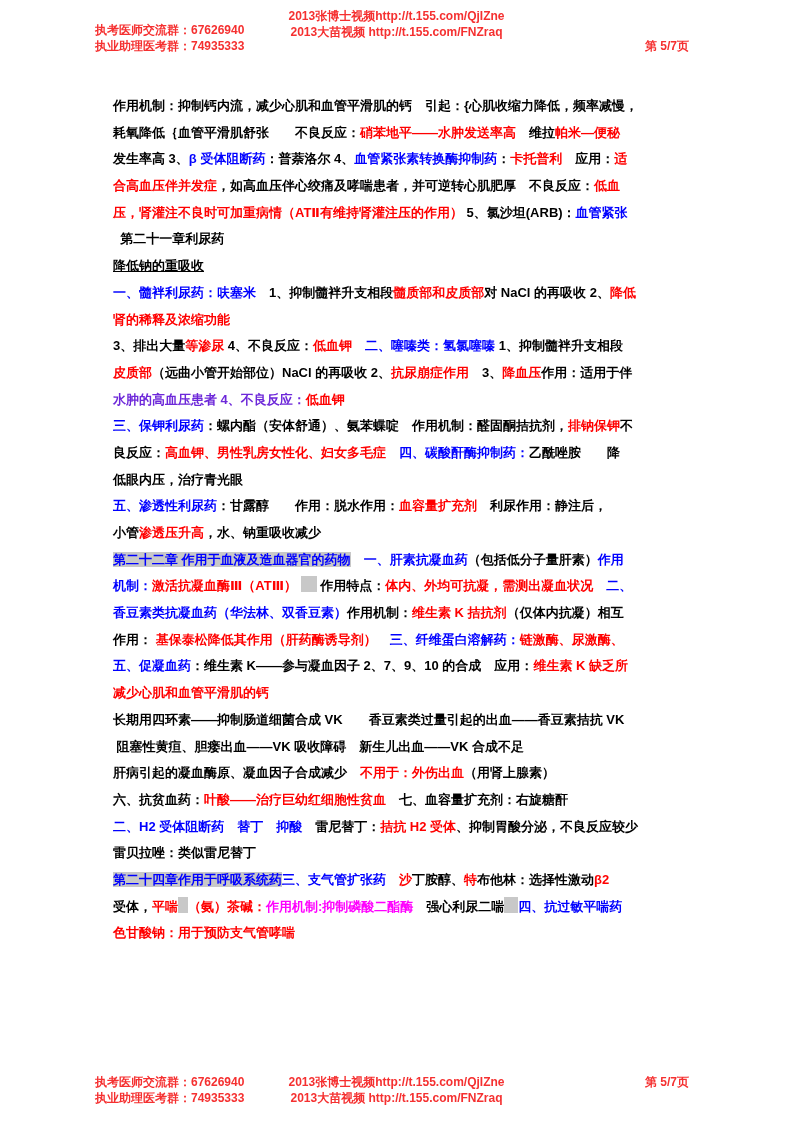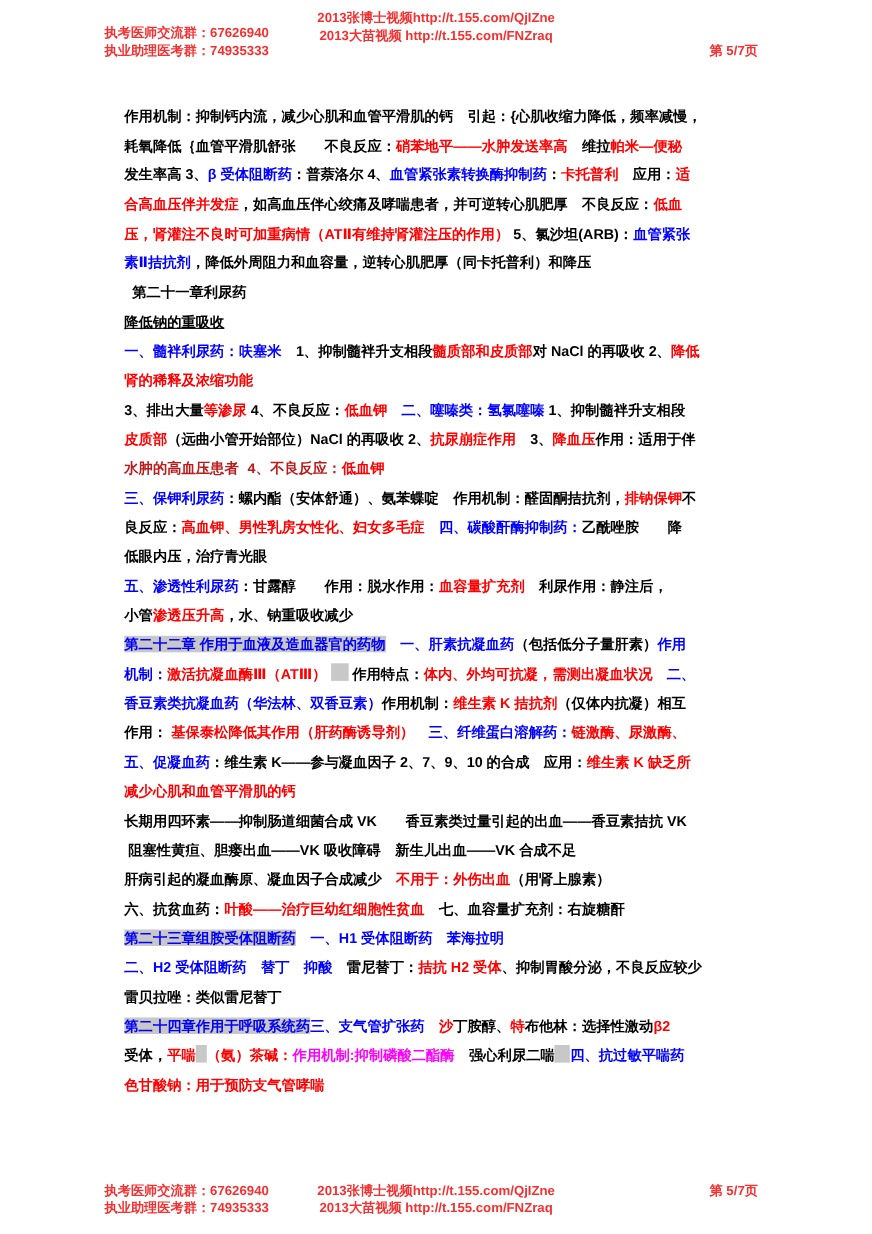--- a/index.html
+++ b/index.html
@@ -43,44 +43,42 @@
     <div>2013大苗视频 http://t.155.com/FNZraq</div>
   </div>
   <div class="hf hdr-page" style="color: rgb(245, 48, 48);">第 5/7页</div>
 
   <div class="doc-body" id="body-lines">
       <div class="line"><span style="color: rgb(0, 0, 0);">作用机制：抑制钙内流，减少心肌和血管平滑肌的钙　引起：{心肌收缩力降低，频率减慢，</span></div>
       <div class="line"><span style="color: rgb(0, 0, 0);">耗氧降低｛血管平滑肌舒张　　不良反应：</span><span style="color: rgb(255, 0, 0);">硝苯地平——水肿发送率高</span><span style="color: rgb(0, 0, 0);">　维拉</span><span style="color: rgb(255, 0, 0);">帕米—便秘</span></div>
       <div class="line"><span style="color: rgb(0, 0, 0);">发生率高 3、</span><span style="color: rgb(0, 0, 255);">β 受体阻断药</span><span style="color: rgb(0, 0, 0);">：普萘洛尔 4、</span><span style="color: rgb(0, 0, 255);">血管紧张素转换酶抑制药</span><span style="color: rgb(0, 0, 0);">：</span><span style="color: rgb(255, 0, 0);">卡托普利</span><span style="color: rgb(0, 0, 0);">　应用：</span><span style="color: rgb(255, 0, 0);">适</span></div>
       <div class="line"><span style="color: rgb(255, 0, 0);">合高血压伴并发症</span><span style="color: rgb(0, 0, 0);">，如高血压伴心绞痛及哮喘患者，并可逆转心肌肥厚　不良反应：</span><span style="color: rgb(255, 0, 0);">低血</span></div>
       <div class="line"><span style="color: rgb(255, 0, 0);">压，肾灌注不良时可加重病情（ATⅡ有维持肾灌注压的作用）</span><span style="color: rgb(0, 0, 0);"> 5、氯沙坦(ARB)：</span><span style="color: rgb(0, 0, 255);">血管紧张</span></div>
-      <div class="line"><span style="color: rgb(0, 0, 255);">素Ⅱ拮抗剂</span><span style="color: rgb(0, 0, 0);">，降低外周阻力和血容量，逆转心肌肥厚（同卡托普利）和降压</span></div>
       <div class="line"><span style="color: rgb(0, 0, 0);">  第二十一章利尿药</span></div>
       <div class="line"><span class="ul" style="color: rgb(0, 0, 0);">降低钠的重吸收</span></div>
       <div class="line"><span style="color: rgb(0, 0, 255);">一、髓袢利尿药：呋塞米</span><span style="color: rgb(0, 0, 0);">　1、抑制髓袢升支相段</span><span style="color: rgb(255, 0, 0);">髓质部和皮质部</span><span style="color: rgb(0, 0, 0);">对 NaCl 的再吸收 2、</span><span style="color: rgb(255, 0, 0);">降低</span></div>
       <div class="line"><span style="color: rgb(255, 0, 0);">肾的稀释及浓缩功能</span></div>
       <div class="line"><span style="color: rgb(0, 0, 0);">3、排出大量</span><span style="color: rgb(255, 0, 0);">等渗尿</span><span style="color: rgb(0, 0, 0);"> 4、不良反应：</span><span style="color: rgb(255, 0, 0);">低血钾</span><span style="color: rgb(0, 0, 0);">　</span><span style="color: rgb(0, 0, 255);">二、噻嗪类：氢氯噻嗪</span><span style="color: rgb(0, 0, 0);"> 1、抑制髓袢升支相段</span></div>
       <div class="line"><span style="color: rgb(255, 0, 0);">皮质部</span><span style="color: rgb(0, 0, 0);">（远曲小管开始部位）NaCl 的再吸收 2、</span><span style="color: rgb(255, 0, 0);">抗尿崩症作用</span><span style="color: rgb(0, 0, 0);">　3、</span><span style="color: rgb(255, 0, 0);">降血压</span><span style="color: rgb(0, 0, 0);">作用：适用于伴</span></div>
-      <div class="line"><span style="color: #b91c1c; font-family: Liberation Mono, monospace;">水肿的高血压患者 4、不良反应：</span><span style="color: rgb(255, 0, 0);">低血钾</span></div>
+      <div class="line"><span style="color: #6d28d9;">水肿的高血压患者 4、不良反应：</span><span style="color: rgb(255, 0, 0);">低血钾</span></div>
       <div class="line"><span style="color: rgb(0, 0, 255);">三、保钾利尿药</span><span style="color: rgb(0, 0, 0);">：螺内酯（安体舒通）、氨苯蝶啶　作用机制：醛固酮拮抗剂，</span><span style="color: rgb(255, 0, 0);">排钠保钾</span><span style="color: rgb(0, 0, 0);">不</span></div>
       <div class="line"><span style="color: rgb(0, 0, 0);">良反应：</span><span style="color: rgb(255, 0, 0);">高血钾、男性乳房女性化、妇女多毛症</span><span style="color: rgb(0, 0, 0);">　</span><span style="color: rgb(0, 0, 255);">四、碳酸酐酶抑制药：</span><span style="color: rgb(0, 0, 0);">乙酰唑胺　　降</span></div>
       <div class="line"><span style="color: rgb(0, 0, 0);">低眼内压，治疗青光眼</span></div>
       <div class="line"><span style="color: rgb(0, 0, 255);">五、渗透性利尿药</span><span style="color: rgb(0, 0, 0);">：甘露醇　　作用：脱水作用：</span><span style="color: rgb(255, 0, 0);">血容量扩充剂</span><span style="color: rgb(0, 0, 0);">　利尿作用：静注后，</span></div>
       <div class="line"><span style="color: rgb(0, 0, 0);">小管</span><span style="color: rgb(255, 0, 0);">渗透压升高</span><span style="color: rgb(0, 0, 0);">，水、钠重吸收减少</span></div>
       <div class="line"><span class="hl" style="color: rgb(0, 0, 255);">第二十二章 作用于血液及造血器官的药物</span><span style="color: rgb(0, 0, 0);">　</span><span style="color: rgb(0, 0, 255);">一、肝素抗凝血药</span><span style="color: rgb(0, 0, 0);">（包括低分子量肝素）</span><span style="color: rgb(0, 0, 255);">作用</span></div>
       <div class="line"><span style="color: rgb(0, 0, 255);">机制：</span><span style="color: rgb(255, 0, 0);">激活抗凝血酶Ⅲ（ATⅢ）</span><span style="color: rgb(0, 0, 0);"> </span><span class="blank-box" style="width: 16px;"></span><span style="color: rgb(0, 0, 0);"> 作用特点：</span><span style="color: rgb(255, 0, 0);">体内、外均可抗凝，需测出凝血状况</span><span style="color: rgb(0, 0, 0);">　</span><span style="color: rgb(0, 0, 255);">二、</span></div>
       <div class="line"><span style="color: rgb(0, 0, 255); text-align: right;">香豆素类抗凝血药（华法林、双香豆素）</span><span style="color: rgb(0, 0, 0);">作用机制：</span><span style="color: rgb(255, 0, 0);">维生素 K 拮抗剂</span><span style="color: rgb(0, 0, 0);">（仅体内抗凝）相互</span></div>
       <div class="line"><span style="color: rgb(0, 0, 0);">作用： </span><span style="color: rgb(255, 0, 0);">基保泰松降低其作用（肝药酶诱导剂）</span><span style="color: rgb(0, 0, 0);">　</span><span style="color: rgb(0, 0, 255);">三、纤维蛋白溶解药：</span><span style="color: rgb(255, 0, 0);">链激酶、尿激酶、</span></div>
       <div class="line"><span style="color: rgb(0, 0, 255);">五、促凝血药</span><span style="color: rgb(0, 0, 0);">：维生素 K——参与凝血因子 2、7、9、10 的合成　应用：</span><span style="color: rgb(255, 0, 0);">维生素 K 缺乏所</span></div>
       <div class="line"><span style="color: rgb(255, 0, 0);">减少心肌和血管平滑肌的钙</span></div>
       <div class="line"><span style="color: rgb(0, 0, 0);">长期用四环素——抑制肠道细菌合成 VK　　香豆素类过量引起的出血——香豆素拮抗 VK</span></div>
       <div class="line"><span style="color: rgb(0, 0, 0);"> 阻塞性黄疸、胆瘘出血——VK 吸收障碍　新生儿出血——VK 合成不足</span></div>
       <div class="line"><span style="color: rgb(0, 0, 0);">肝病引起的凝血酶原、凝血因子合成减少　</span><span style="color: rgb(255, 0, 0);">不用于：外伤出血</span><span style="color: rgb(0, 0, 0);">（用肾上腺素）</span></div>
       <div class="line"><span style="color: rgb(0, 0, 0);">六、抗贫血药：</span><span style="color: rgb(255, 0, 0);">叶酸——治疗巨幼红细胞性贫血</span><span style="color: rgb(0, 0, 0);">　七、血容量扩充剂：右旋糖酐</span></div>
-      <div class="line"><span class="hl" style="color: rgb(0, 0, 255);">第二十三章组胺受体阻断药</span><span style="color: rgb(0, 0, 0);">　</span><span style="color: rgb(0, 0, 255);">一、H1 受体阻断药　苯海拉明</span></div>
       <div class="line"><span style="color: rgb(0, 0, 255);">二、H2 受体阻断药　替丁　抑酸</span><span style="color: rgb(0, 0, 0);">　雷尼替丁：</span><span style="color: rgb(255, 0, 0);">拮抗 H2 受体</span><span style="color: rgb(0, 0, 0);">、抑制胃酸分泌，不良反应较少</span></div>
       <div class="line"><span style="color: rgb(0, 0, 0);">雷贝拉唑：类似雷尼替丁</span></div>
       <div class="line"><span class="hl" style="color: rgb(0, 0, 255);">第二十四章作用于呼吸系统药</span><span style="color: rgb(0, 0, 255);">三、支气管扩张药</span><span style="color: rgb(0, 0, 0);">　</span><span style="color: rgb(255, 0, 0);">沙</span><span style="color: rgb(0, 0, 0);">丁胺醇、</span><span style="color: rgb(255, 0, 0);">特</span><span style="color: rgb(0, 0, 0);">布他林：选择性激动</span><span style="color: rgb(255, 0, 0);">β2</span></div>
       <div class="line"><span style="color: rgb(0, 0, 0);">受体，</span><span style="color: rgb(255, 0, 0);">平喘</span><span class="blank-box" style="width: 10px;"></span><span style="color: rgb(255, 0, 0);">（氨）茶碱：</span><span style="color: rgb(255, 0, 255);">作用机制:抑制磷酸二酯酶</span><span style="color: rgb(0, 0, 0);">　强心利尿二喘</span><span class="blank-box" style="width: 14px;"></span><span style="color: rgb(0, 0, 255);">四、抗过敏平喘药</span></div>
       <div class="line"><span style="color: rgb(255, 0, 0);">色甘酸钠：用于预防支气管哮喘</span></div>
     </div>
 
   <div class="hf ftr-left" style="color: rgb(245, 48, 48);">
     <div>执考医师交流群：67626940</div>
     <div>执业助理医考群：74935333</div>

